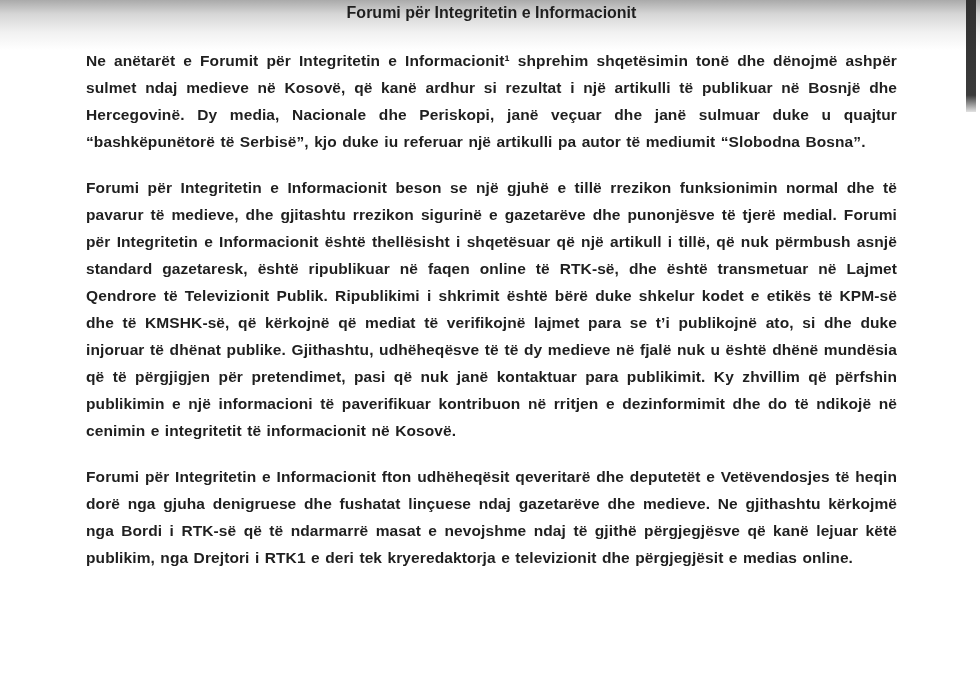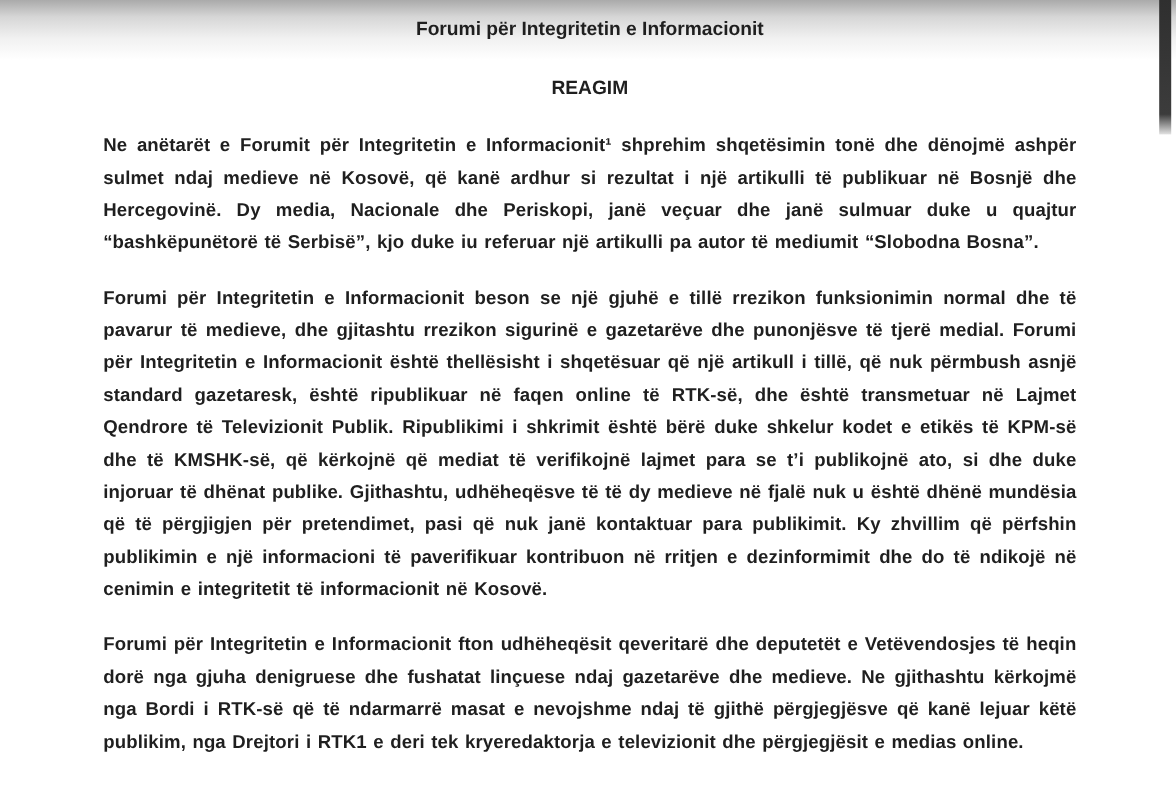--- a/index.html
+++ b/index.html
@@ -33,21 +33,21 @@
     background: linear-gradient(180deg, #2f2f2f 0%, #3c3c3c 85%, rgba(60,60,60,0.15) 100%);
   }
   .content {
     position: absolute;
     top: 0;
     left: 86px;
     width: 811px;
   }
   .doc-title {
     margin: 0;
-    padding-top: 15px;
+    padding-top: 3px;
     text-align: center;
     font-size: 16px;
     font-weight: bold;
     line-height: 19px;
   }
   .doc-heading {
     margin: 30px 0 0 0;
     text-align: center;
     font-size: 16px;
     font-weight: bold;
@@ -69,21 +69,20 @@
 </head>
 <body>
 
 <div class="page">
   <div class="top-edge-shadow"></div>
   <div class="scrollbar-thumb"></div>
 
   <div class="content">
     <h1 class="doc-title">Forumi për Integritetin e Informacionit</h1>
 
-    <h2 class="doc-heading">REAGIM</h2>
 
     <div class="doc-body">
       <p>Ne anëtarët e Forumit për Integritetin e Informacionit¹ shprehim shqetësimin tonë dhe dënojmë ashpër sulmet ndaj medieve në Kosovë, që kanë ardhur si rezultat i një artikulli të publikuar në Bosnjë dhe Hercegovinë. Dy media, Nacionale dhe Periskopi, janë veçuar dhe janë sulmuar duke u quajtur “bashkëpunëtorë të Serbisë”, kjo duke iu referuar një artikulli pa autor të mediumit “Slobodna Bosna”.</p>
       <p>Forumi për Integritetin e Informacionit beson se një gjuhë e tillë rrezikon funksionimin normal dhe të pavarur të medieve, dhe gjitashtu rrezikon sigurinë e gazetarëve dhe punonjësve të tjerë medial. Forumi për Integritetin e Informacionit është thellësisht i shqetësuar që një artikull i tillë, që nuk përmbush asnjë standard gazetaresk, është ripublikuar në faqen online të RTK-së, dhe është transmetuar në Lajmet Qendrore të Televizionit Publik. Ripublikimi i shkrimit është bërë duke shkelur kodet e etikës të KPM-së dhe të KMSHK-së, që kërkojnë që mediat të verifikojnë lajmet para se t’i publikojnë ato, si dhe duke injoruar të dhënat publike. Gjithashtu, udhëheqësve të të dy medieve në fjalë nuk u është dhënë mundësia që të përgjigjen për pretendimet, pasi që nuk janë kontaktuar para publikimit. Ky zhvillim që përfshin publikimin e një informacioni të paverifikuar kontribuon në rritjen e dezinformimit dhe do të ndikojë në cenimin e integritetit të informacionit në Kosovë.</p>
       <p>Forumi për Integritetin e Informacionit fton udhëheqësit qeveritarë dhe deputetët e Vetëvendosjes të heqin dorë nga gjuha denigruese dhe fushatat linçuese ndaj gazetarëve dhe medieve. Ne gjithashtu kërkojmë nga Bordi i RTK-së që të ndarmarrë masat e nevojshme ndaj të gjithë përgjegjësve që kanë lejuar këtë publikim, nga Drejtori i RTK1 e deri tek kryeredaktorja e televizionit dhe përgjegjësit e medias online.</p>
     </div>
   </div>
 </div>
 
 </body></html>

